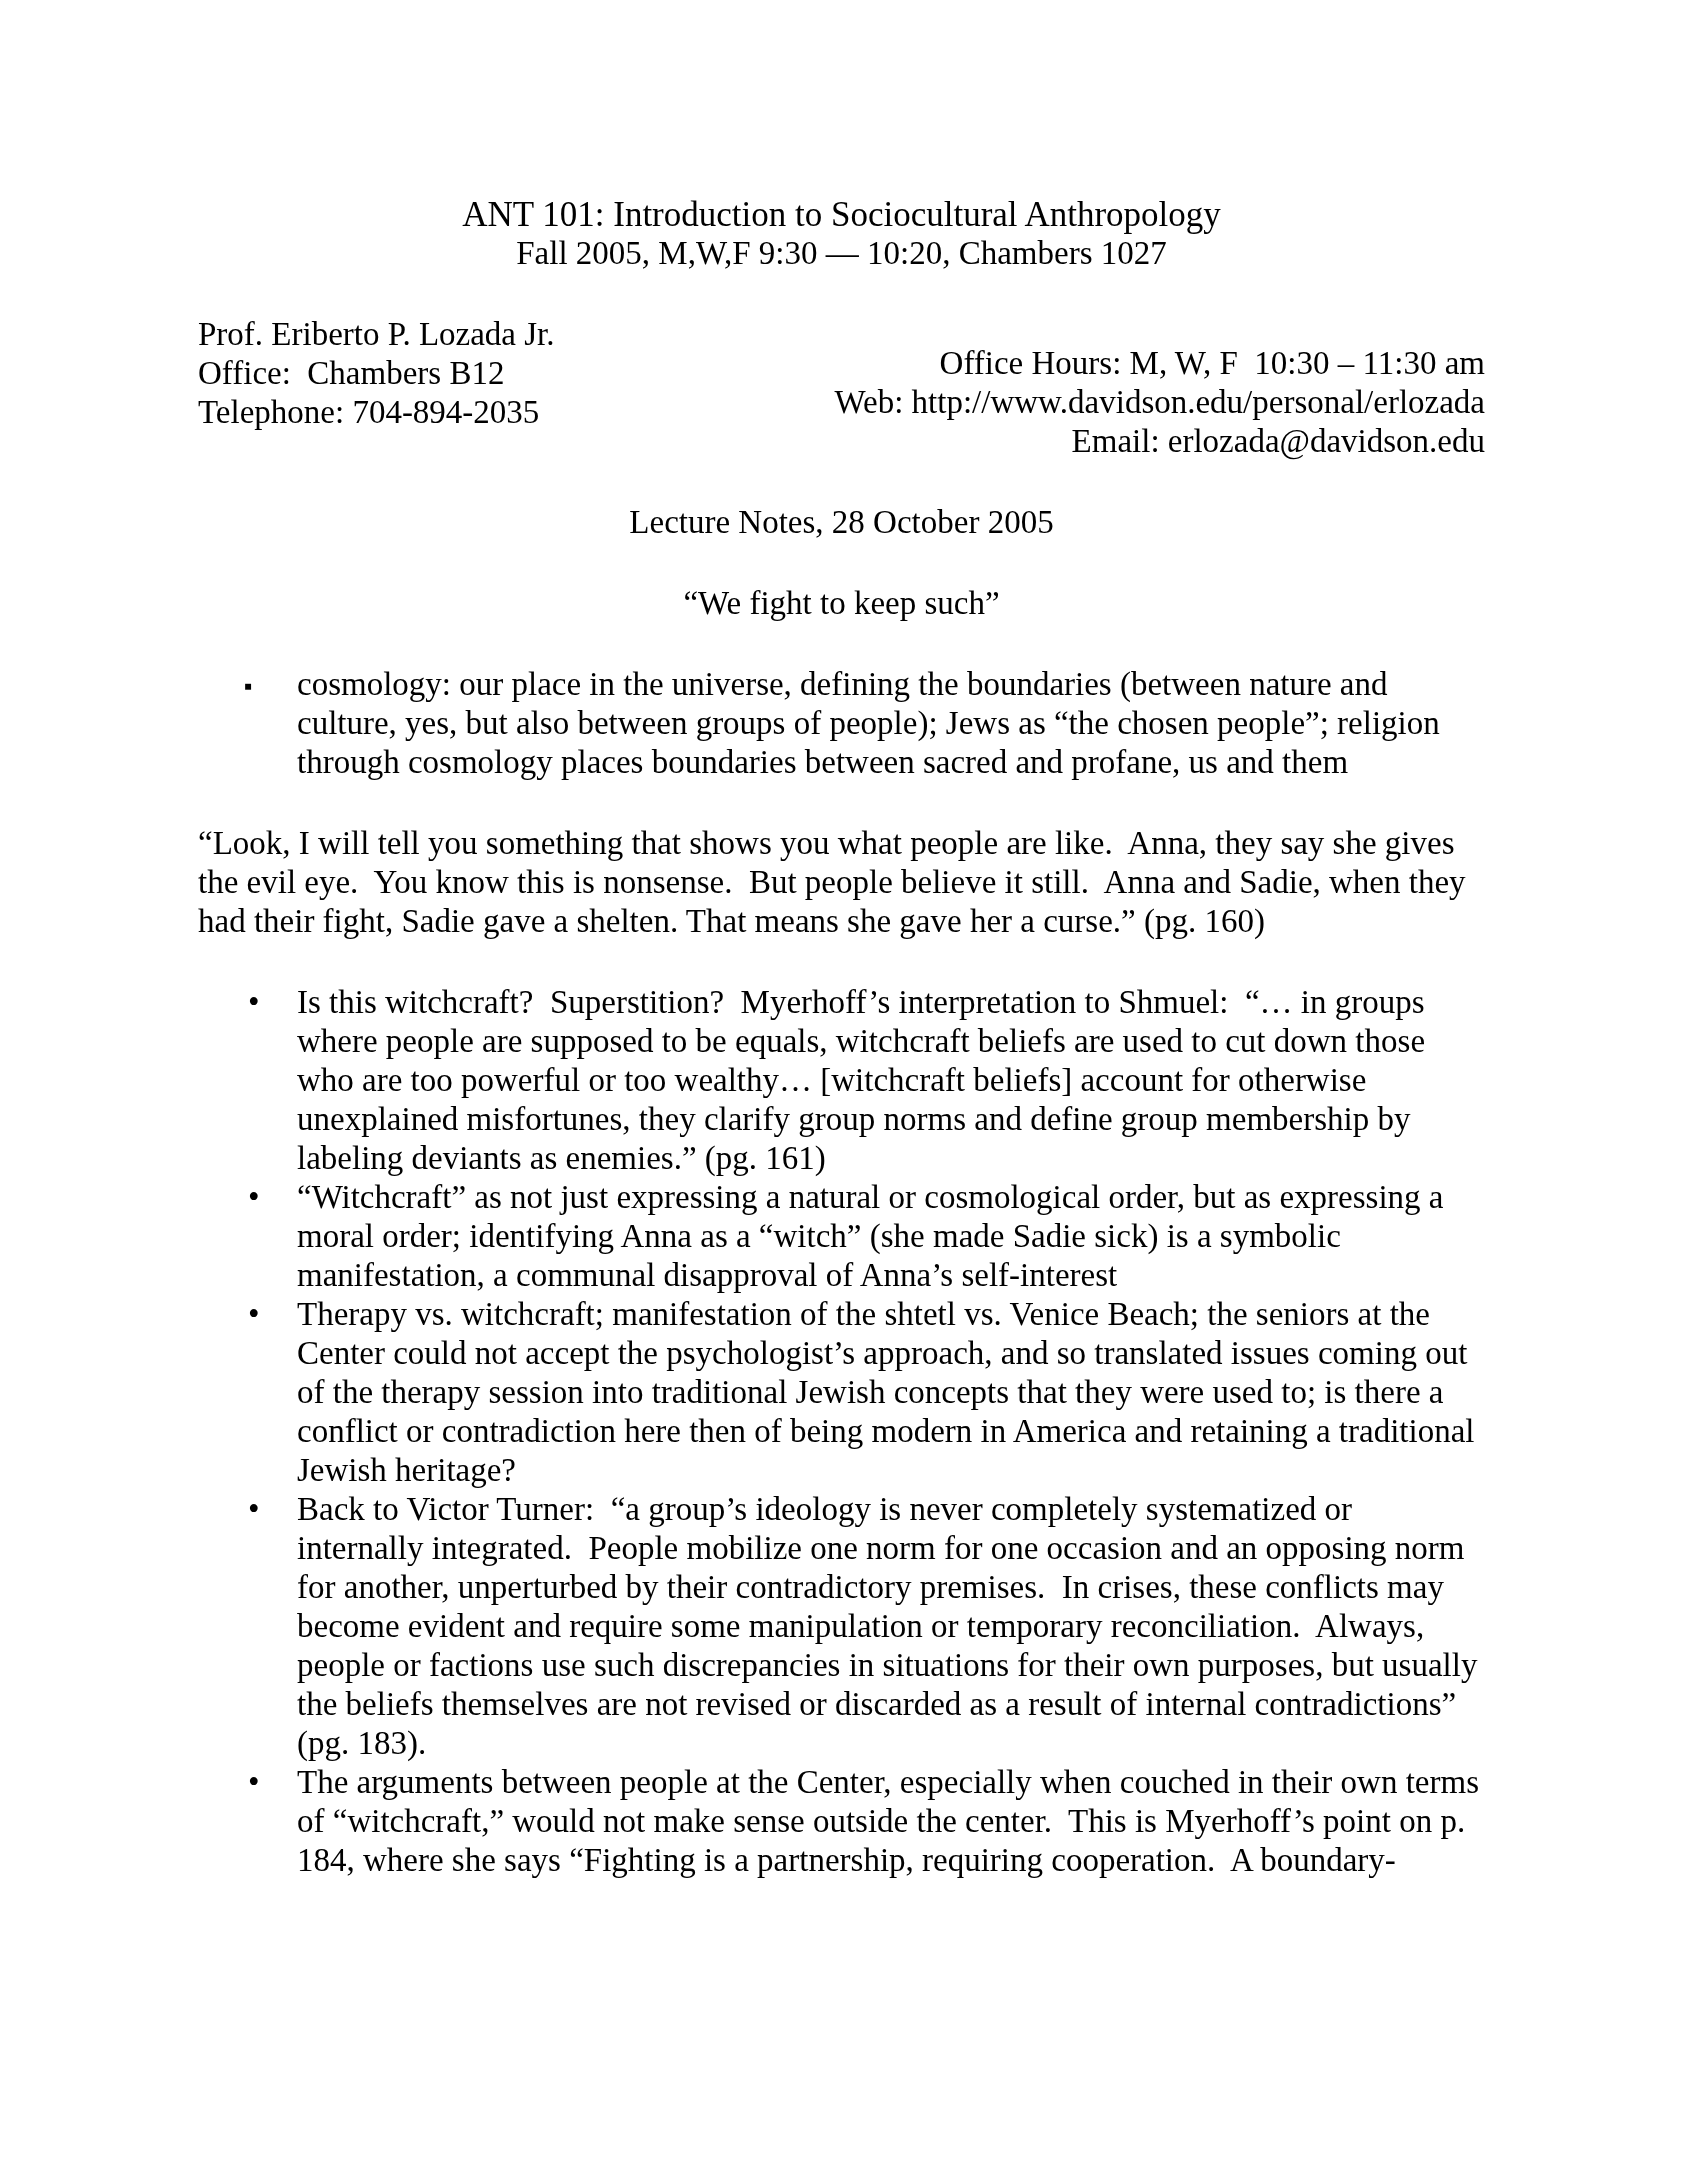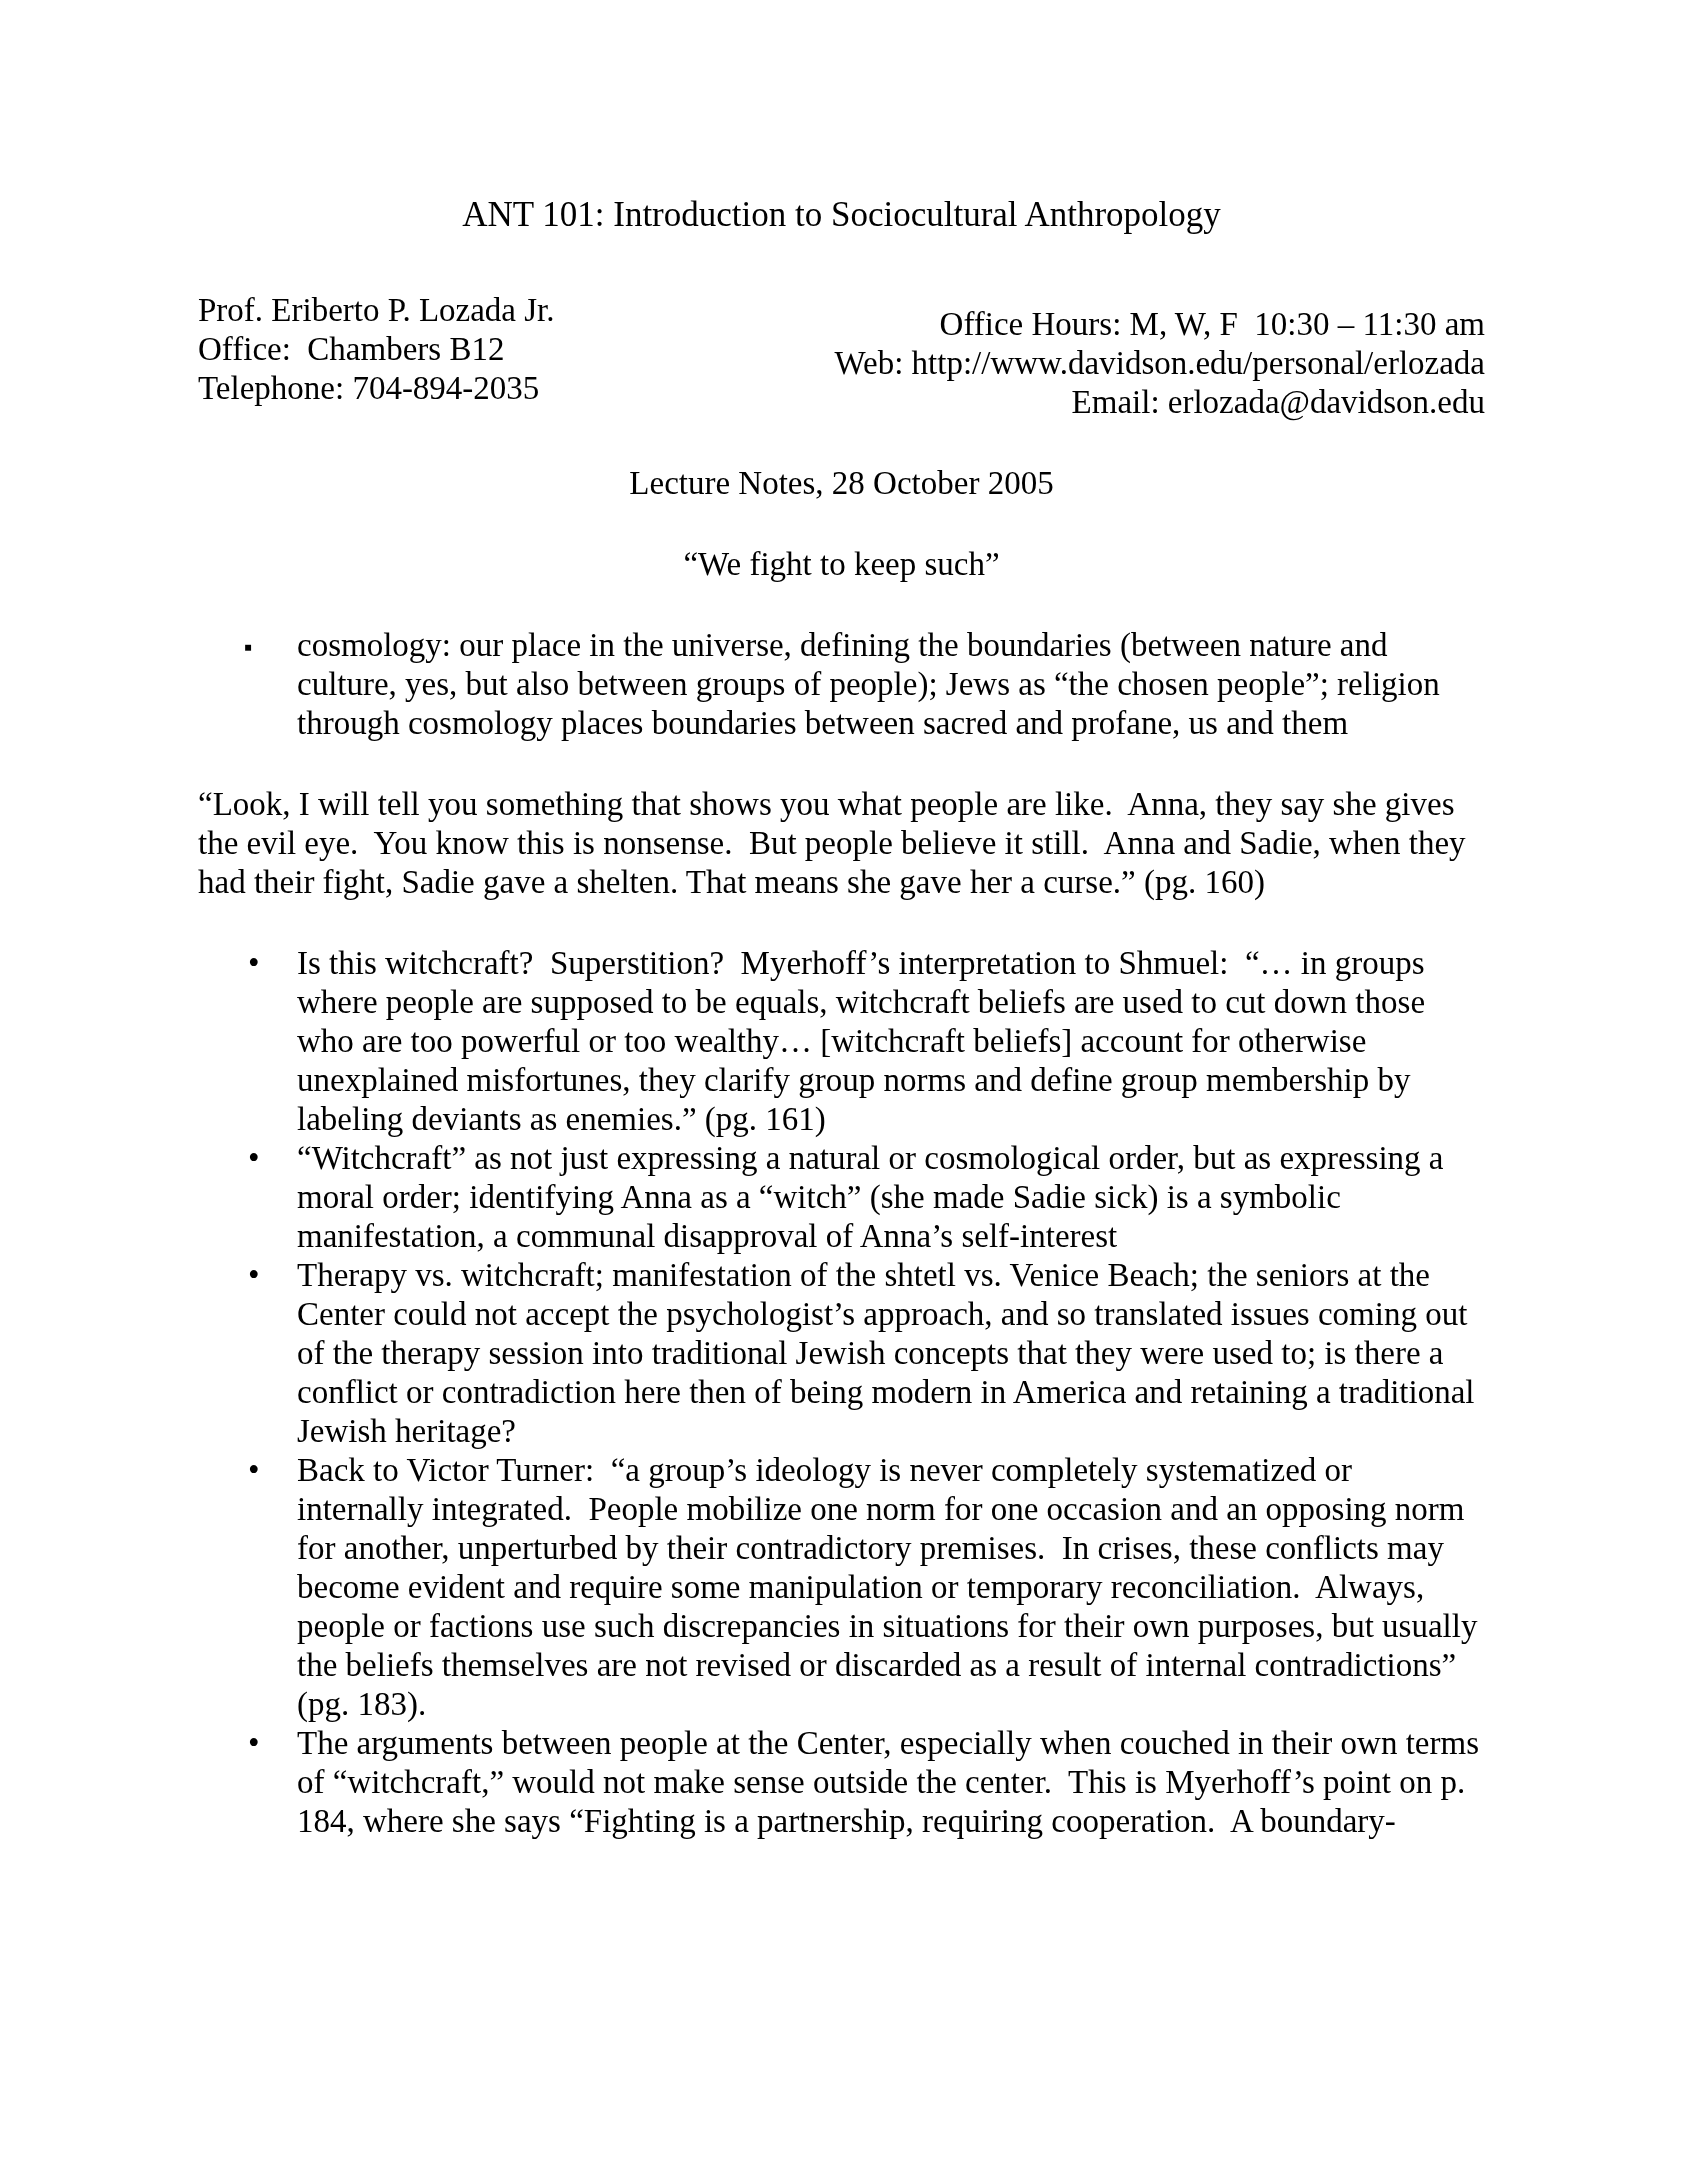--- a/index.html
+++ b/index.html
@@ -23,21 +23,21 @@
     padding: 195px 198px 0 198px;
     overflow: hidden;
   }
   .pre { white-space: pre-wrap; }
   .center { text-align: center; }
   .title { font-size: 35px; }
   .mt { margin-top: 42px; }
   .contact-row {
     display: flex;
     justify-content: space-between;
-    align-items: center;
+    align-items: flex-start;
     gap: 34px;
   }
   .contact-right { text-align: right; margin-top: 29px; }
   .bullet {
     position: relative;
     padding-left: 99px;
   }
   .marker {
     position: absolute;
     left: 48px;
@@ -54,20 +54,21 @@
     left: 50px;
   }
   .it { }
 </style>
 </head>
 <body>
 
 <div class="page">
 
   <div class="center title pre">ANT 101: Introduction to Sociocultural Anthropology</div>
+  <div class="center pre">Fall 2005, M,W,F 9:30 — 10:20, Chambers 1027</div>
 
   <div class="contact-row mt">
     <div class="contact-left">
       <div class="pre">Prof. Eriberto P. Lozada Jr.</div>
       <div class="pre">Office:  Chambers B12</div>
       <div class="pre">Telephone: 704-894-2035</div>
     </div>
     <div class="contact-right">
       <div class="pre">Office Hours: M, W, F  10:30 – 11:30 am</div>
       <div class="pre">Web: http://www.davidson.edu/personal/erlozada</div>

